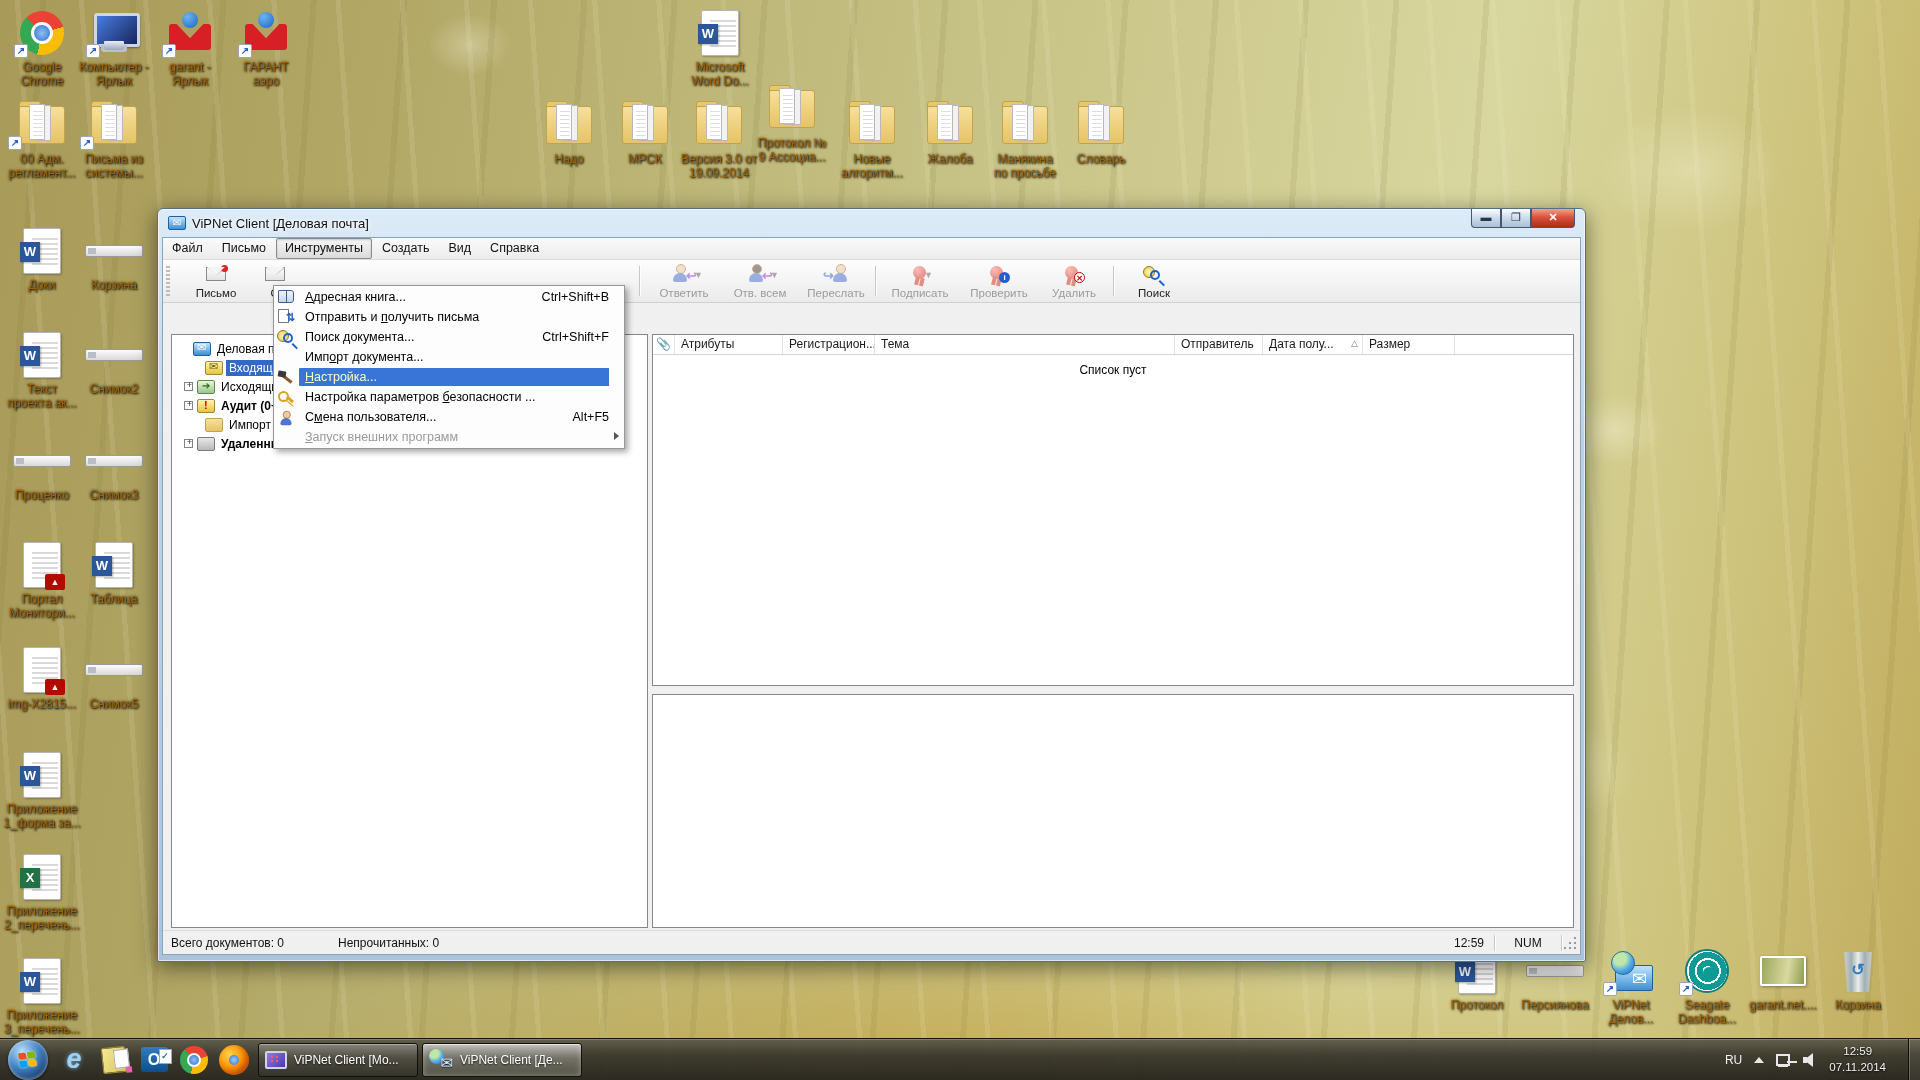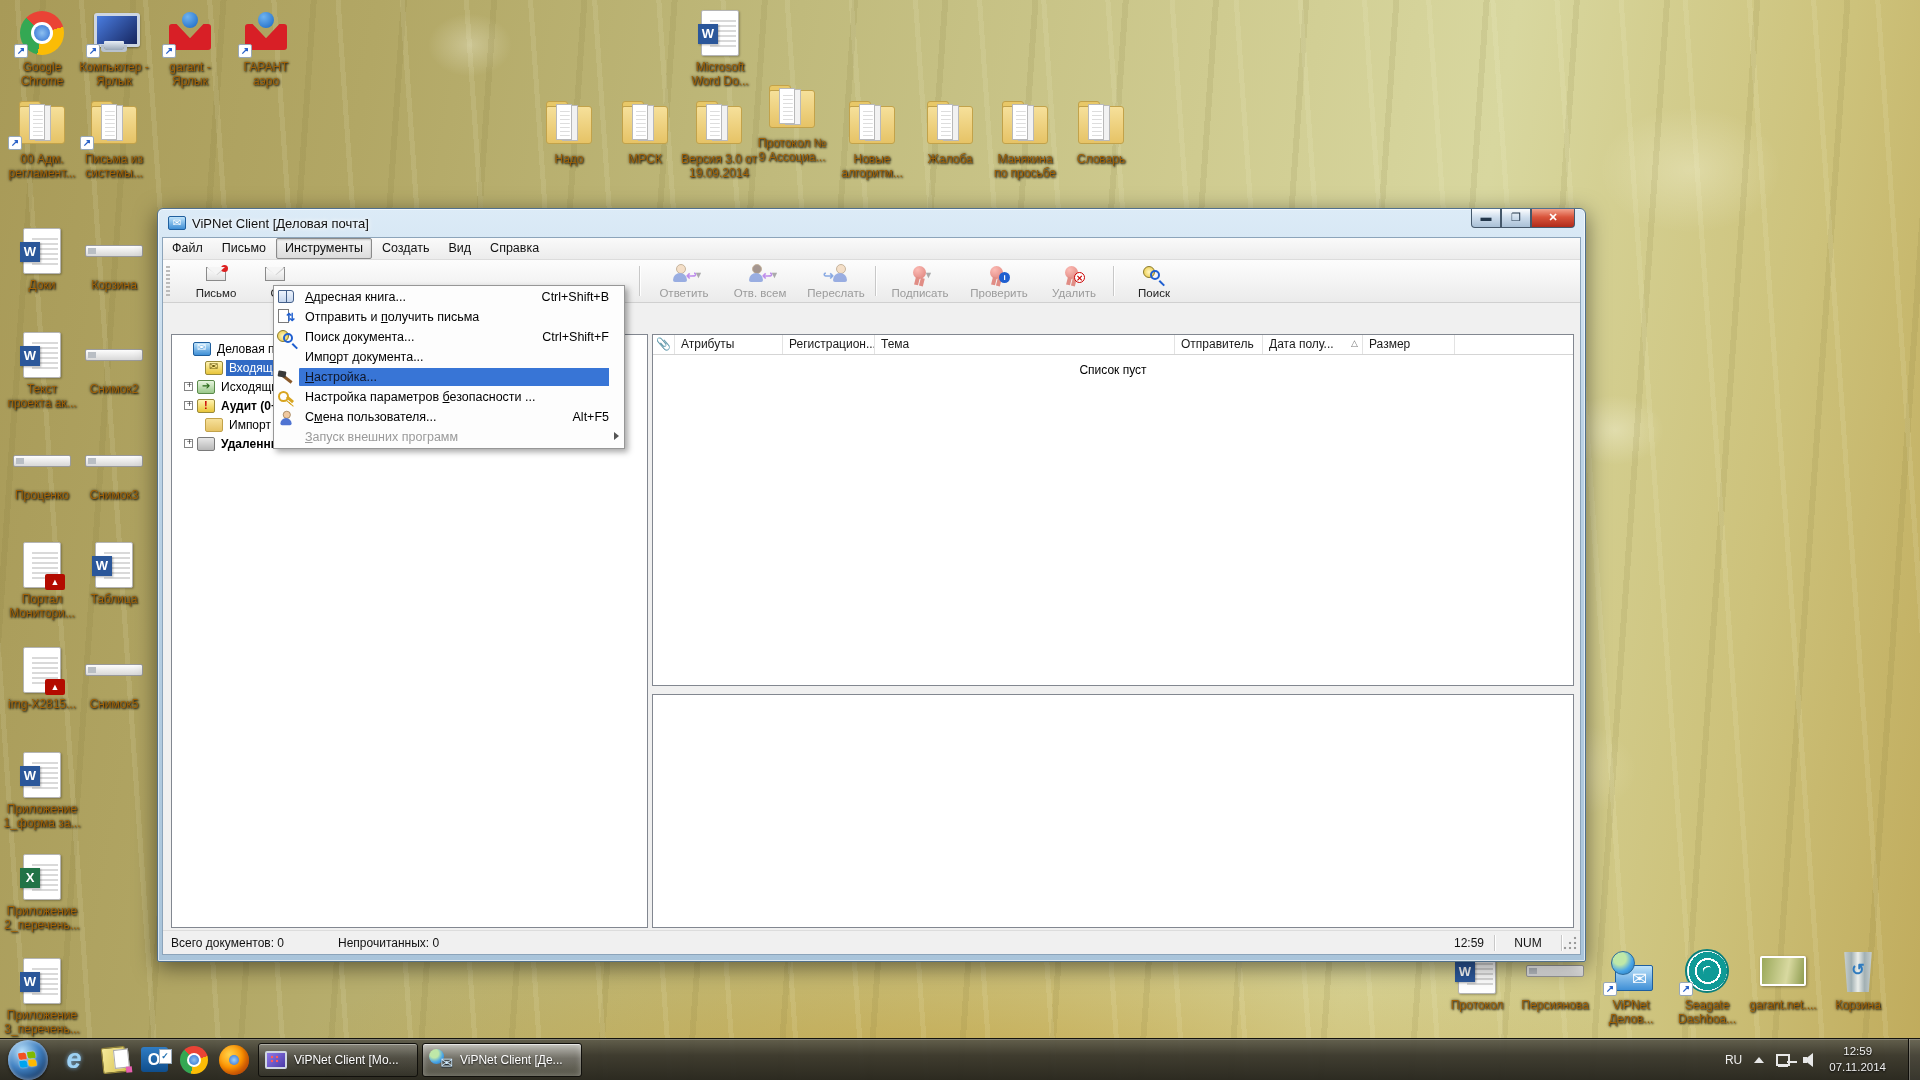--- a/index.html
+++ b/index.html
@@ -193,21 +193,21 @@
                    radial-gradient(circle at 13px 8px,#9a9a9a 1.2px,transparent 1.6px),
                    radial-gradient(circle at 13px 3px,#9a9a9a 1.2px,transparent 1.6px); }
 
   
   .ddmenu { position:absolute; left:110px; top:47px; width:352px; background:#fdfdfd; border:1px solid #979797;
         box-shadow:3px 3px 6px rgba(0,0,0,.35); z-index:30; padding:1px; font-size:12.5px; }
   .dditem { height:20px; display:flex; align-items:center; color:#000; position:relative; }
   .dditem .dicobox { width:24px; flex:none; height:18px; position:relative; }
   .dditem .dlabel { flex:1; padding:2px 6px; }
   .dditem .daccel { padding-right:14px; }
-  .dditem.hl .dlabel, .dditem.hl .daccel { background:#3875d6; color:#0f172a; }
+  .dditem.hl .dlabel, .dditem.hl .daccel { background:#3875d6; color:#fef9c3; }
   .dditem.hl .dlabel { border-radius:1px 0 0 1px; }
   .dditem.disabled { color:#9a9a9a; }
   .subarrow { position:absolute; right:4px; top:5px; width:0; height:0;
         border-left:5px solid #555; border-top:4px solid transparent; border-bottom:4px solid transparent; }
   .mi-book { position:absolute; left:3px; top:2px; width:16px; height:13px; background:linear-gradient(#eef4fd,#c5d6ee);
         border:1px solid #44608a; border-radius:1px 3px 3px 1px; }
   .mi-book::before{ content:""; position:absolute; left:7px; top:0; bottom:0; width:1px; background:#44608a; }
   .mi-pages { position:absolute; left:3px; top:1px; width:11px; height:14px; background:#fff; border:1px solid #7a7a7a; }
   .mi-pages::before{ content:"⇅"; position:absolute; left:7px; top:1px; font-size:11px; color:#1f5fd0; font-weight:bold; }
   .mi-hammer { position:absolute; left:2px; top:2px; width:18px; height:15px; }

